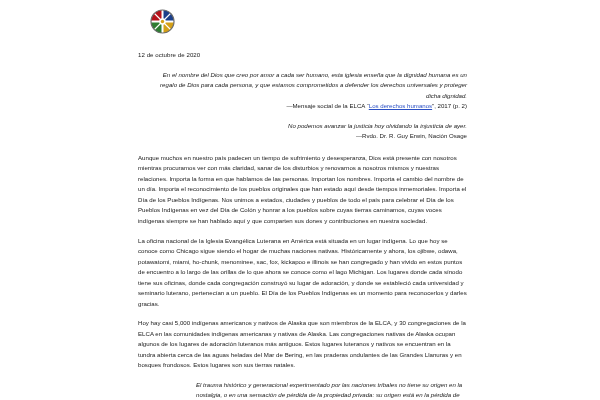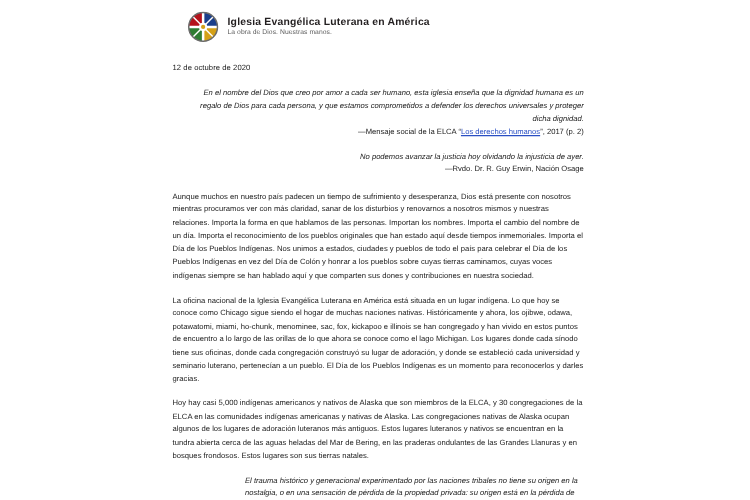--- a/index.html
+++ b/index.html
@@ -136,24 +136,20 @@
           <path d="M25 0 L25 50" stroke="#ffffff" stroke-width="4"></path>
           <path d="M0 25 L50 25" stroke="#ffffff" stroke-width="4"></path>
           <path d="M6 6 L44 44" stroke="#ffffff" stroke-width="2.2"></path>
           <path d="M44 6 L6 44" stroke="#ffffff" stroke-width="2.2"></path>
           <circle cx="25" cy="25" r="6.5" fill="#ffffff"></circle>
           <circle cx="25" cy="25" r="3.4" fill="#d4a017"></circle>
         </g>
         <circle cx="25" cy="25" r="23" fill="none" stroke="#6b6b6b" stroke-width="2.4"></circle>
       </svg>
     </div>
-    <div class="brand-text">
-      <div class="brand-title">Iglesia Evangélica Luterana en América</div>
-      <div class="brand-tagline">La obra de Dios. Nuestras manos.</div>
-    </div>
   </div>
 
   <div class="content">
 
     <div class="date">12 de octubre de 2020</div>
 
     <div class="epigraph">En el nombre del Dios que creo por amor a cada ser humano, esta iglesia enseña que la dignidad humana es un regalo de Dios para cada persona, y que estamos comprometidos a defender los derechos universales y proteger dicha dignidad.</div>
     <div class="attrib"><span>—Mensaje social de la ELCA “</span><a href="#">Los derechos humanos</a><span>”, 2017 (p. 2)</span></div>
 
     <div class="epigraph-2">No podemos avanzar la justicia hoy olvidando la injusticia de ayer.</div>

